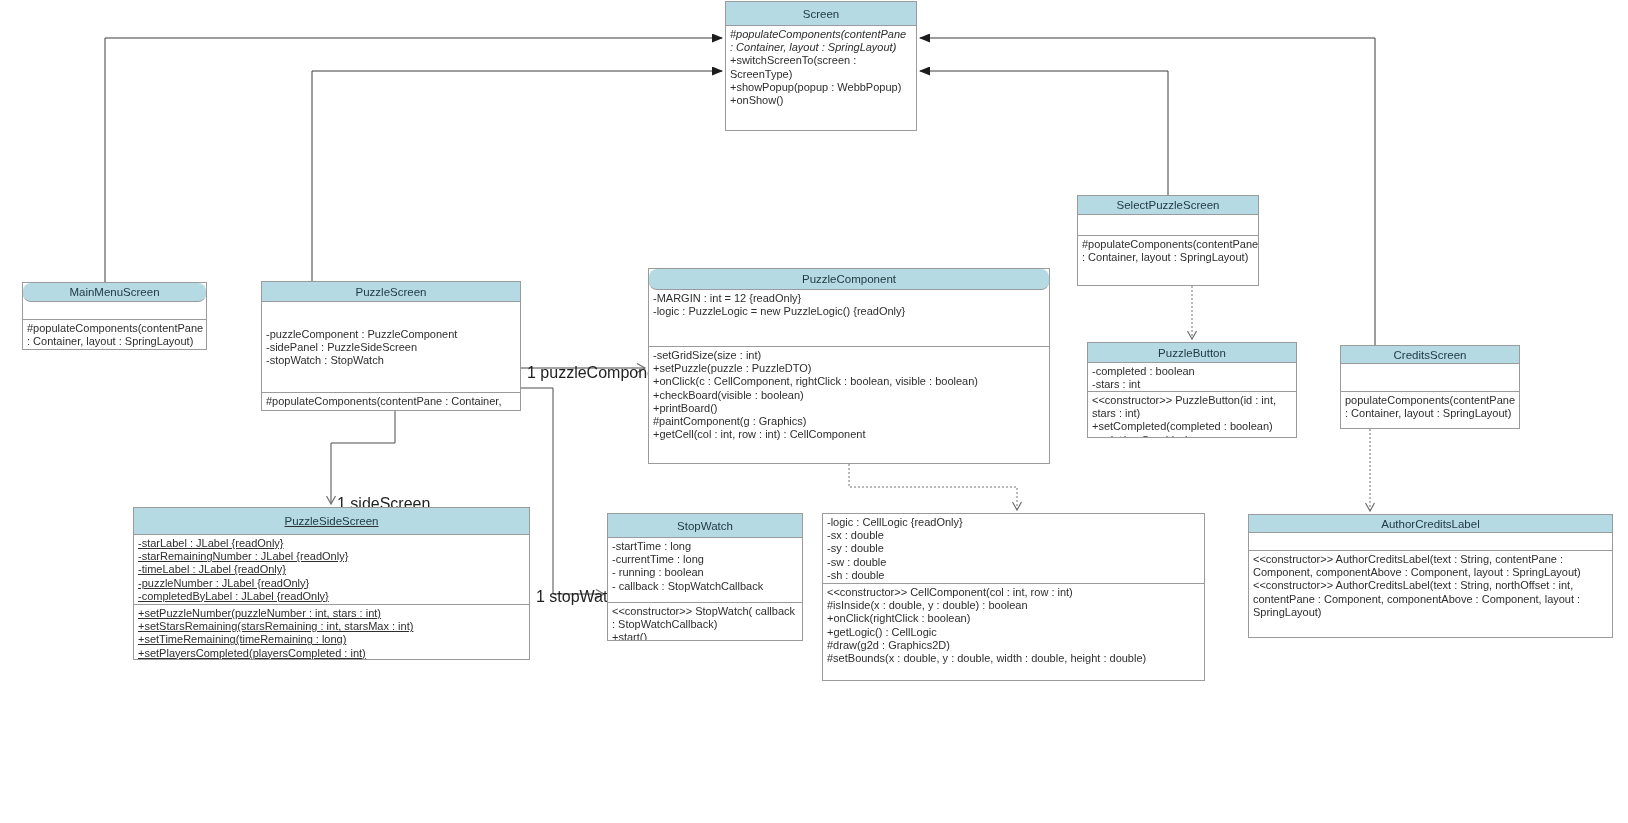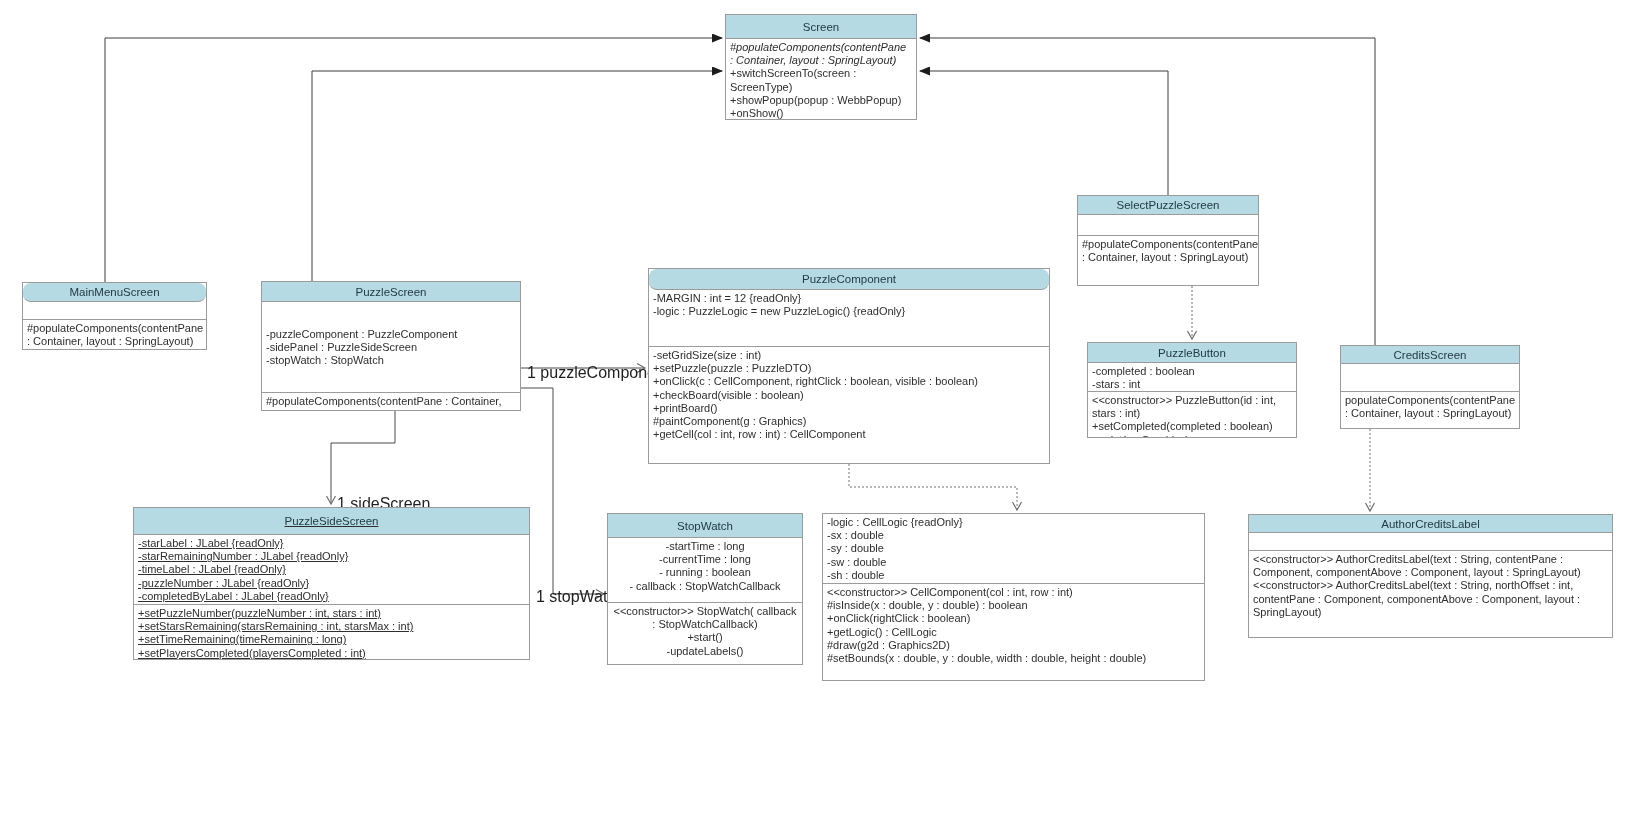--- a/index.html
+++ b/index.html
@@ -13,29 +13,29 @@
        font-size:11.5px;color:#223b44;flex:0 0 auto;box-sizing:border-box;}
   .sec{padding:2px 4px;line-height:1.2;flex:0 0 auto;box-sizing:border-box;overflow:hidden;}
   .sec.grow{flex:1 1 auto;}
   .sec + .sec{border-top:1px solid #9b9b9b;}
   .sec div{white-space:normal;word-break:normal;}
   .it{font-style:italic;}
   .edge-label{position:absolute;font-size:16px;color:#1f1f1f;white-space:nowrap;margin-top:14px;}
   svg.wires{position:absolute;left:0;top:0;pointer-events:none;}
 
   
-  #c-screen{left:725px;top:14px;width:192px;height:106px;justify-content:space-between;}           #c-screen .hdr{height:24px;}
+  #c-screen{left:725px;top:1px;width:192px;height:130px;justify-content:space-between;}           #c-screen .hdr{height:24px;}
   #c-mainmenu{left:22px;top:282px;width:185px;height:68px;}          #c-mainmenu .hdr{height:19px;border-radius:8px;} #c-mainmenu .attrs{height:17px;}
   #c-puzzlescreen{left:261px;top:281px;width:260px;height:130px;}    #c-puzzlescreen .hdr{height:20px;} #c-puzzlescreen .attrs{height:66px;margin-top:24px;}
   #c-puzzlecomponent{left:648px;top:268px;width:402px;height:196px;} #c-puzzlecomponent .hdr{height:21px;border-radius:8px;} #c-puzzlecomponent .attrs{height:56px;}
   #c-selectpuzzle{left:1077px;top:195px;width:182px;height:91px;}    #c-selectpuzzle .hdr{height:19px;} #c-selectpuzzle .attrs{height:20px;}
   #c-puzzlebutton{left:1087px;top:342px;width:210px;height:96px;}    #c-puzzlebutton .hdr{height:20px;} #c-puzzlebutton .attrs{height:28px;}
   #c-credits{left:1340px;top:345px;width:180px;height:84px;}         #c-credits .hdr{height:18px;} #c-credits .attrs{height:27px;}
   #c-sidescreen{left:133px;top:507px;width:397px;height:153px;text-decoration:underline;}      #c-sidescreen .hdr{height:27px;} #c-sidescreen .attrs{height:69px;}
-  #c-stopwatch{left:607px;top:513px;width:196px;height:152px;text-align:center;}       #c-stopwatch .hdr{height:24px;} #c-stopwatch .attrs{height:64px;}
+  #c-stopwatch{left:607px;top:513px;width:196px;height:128px;}       #c-stopwatch .hdr{height:24px;} #c-stopwatch .attrs{height:64px;}
   #c-cellcomponent{left:822px;top:513px;width:383px;height:168px;}   #c-cellcomponent .hdr{height:22px;} #c-cellcomponent .attrs{height:69px;}
   #c-authorcredits{left:1248px;top:514px;width:365px;height:124px;}  #c-authorcredits .hdr{height:18px;} #c-authorcredits .attrs{height:17px;}
 
   #lbl-puzzlecomponent{left:527px;top:350px;}
   #lbl-sidescreen{left:337px;top:481px;}
   #lbl-stopwatch{left:536px;top:574px;}
 </style>
 </head>
 <body style="--hdr: #b5dae3;">
 

